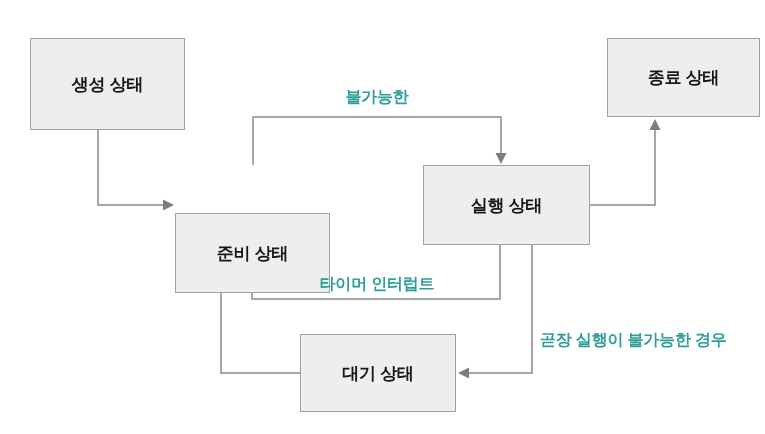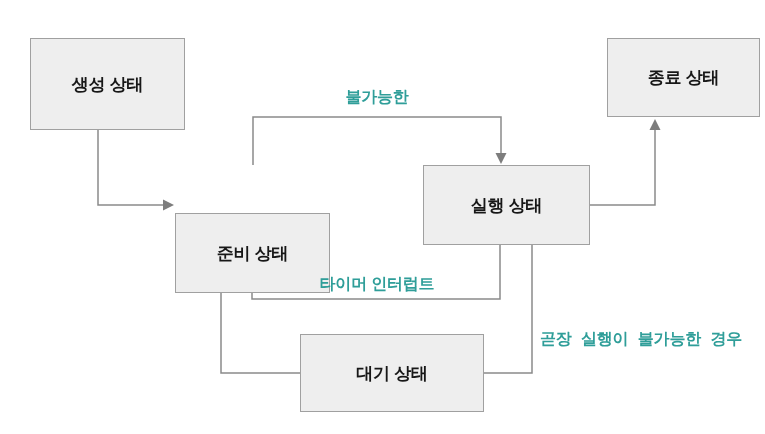--- a/index.html
+++ b/index.html
@@ -25,21 +25,21 @@
     justify-content: center;
     color: #171717;
     font-size: 17px;
     font-weight: 600;
     letter-spacing: -0.2px;
   }
   .node-created    { left: 30px;  top: 38px;  width: 155px; height: 92px; }
   .node-terminated { left: 577px; top: 38px;  width: 153px; height: 79px; margin-left: 30px; }
   .node-ready      { left: 175px; top: 165px; width: 155px; height: 80px; margin-top: 48px; }
   .node-running    { left: 423px; top: 165px; width: 167px; height: 80px; }
-  .node-waiting    { left: 300px; top: 334px; width: 184px; height: 78px; }
+  .node-waiting    { left: 300px; top: 334px; width: 156px; height: 78px; }
 
   .edge-label {
     position: absolute;
     color: #2f9e99;
     font-size: 16px;
     font-weight: 600;
     letter-spacing: -0.2px;
     white-space: nowrap;
   }
   .label-dispatch {
@@ -53,21 +53,20 @@
   }
   .label-resume {
     right: 552px; top: 322px;
     text-align: right;
     line-height: 26px;
   }
   .label-blocked {
     left: 540px; top: 327px;
     text-align: right;
     line-height: 26px;
-    font-family: Liberation Mono, monospace;
   }
   svg.wires {
     position: absolute;
     left: 0; top: 0;
     width: 765px;
     height: 434px;
     pointer-events: none;
   }
   svg.wires path {
     fill: none;

